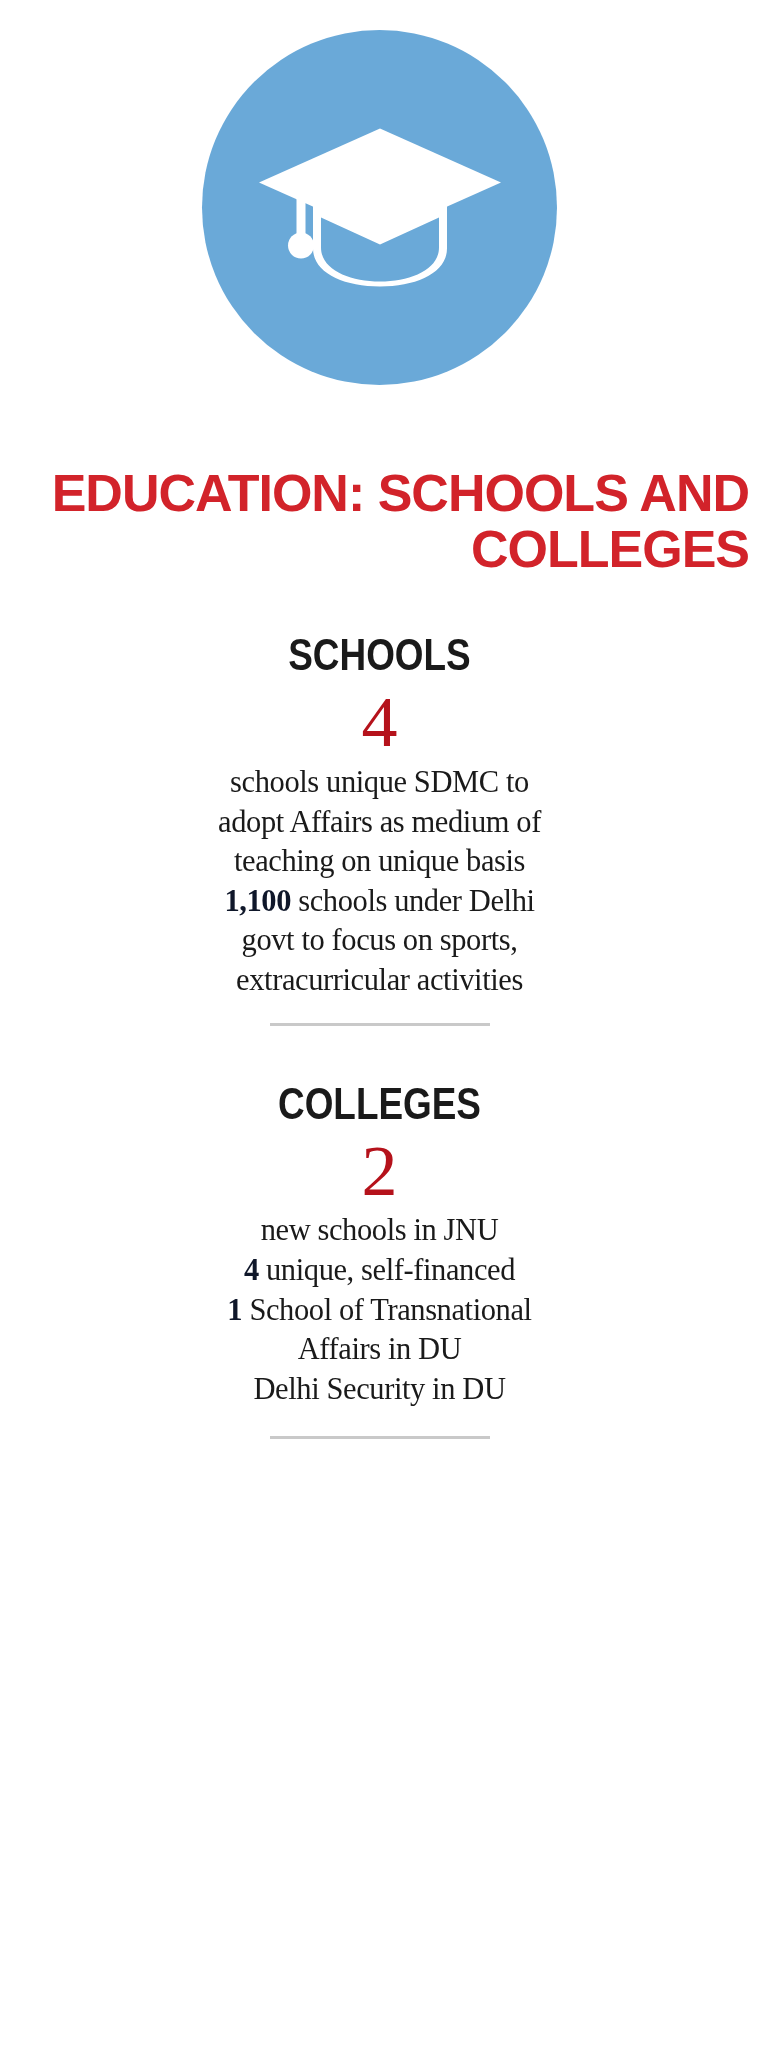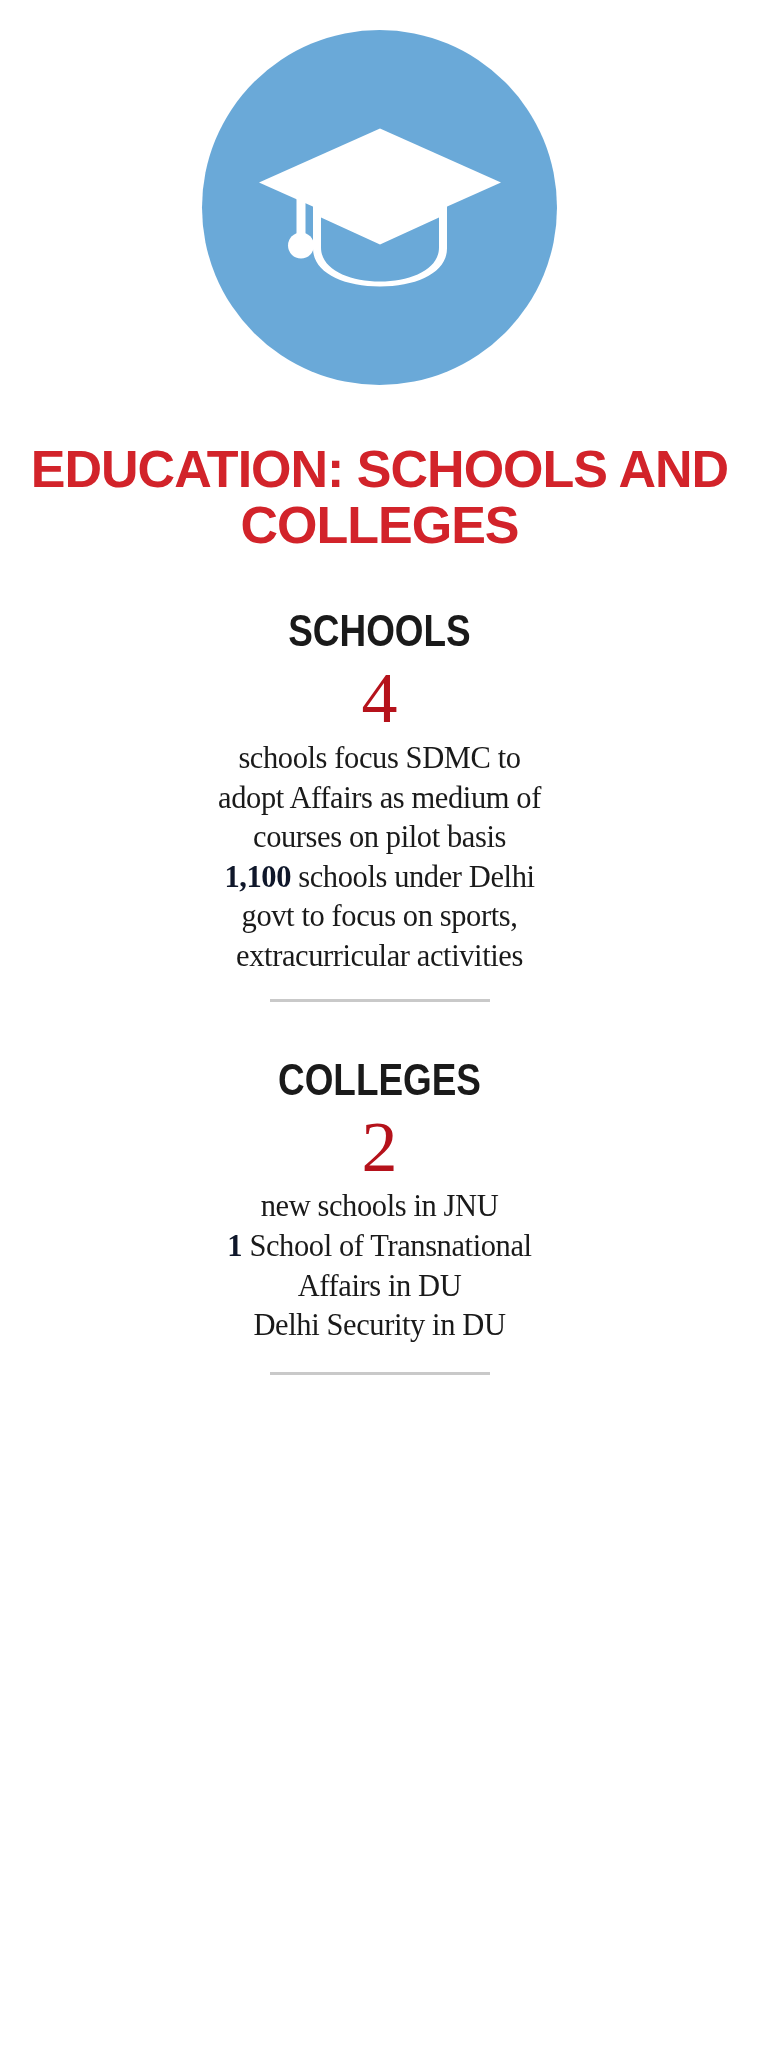--- a/index.html
+++ b/index.html
@@ -37,23 +37,23 @@
   }
   .icon-circle svg {
     position: absolute;
     left: 50%;
     top: 50%;
     transform: translate(-50%, -50%);
   }
 
   
   .title {
-    margin-top: 56px;
+    margin-top: 80px;
     padding: 0 10px;
-    text-align: center;
+    text-align: right;
     color: #d2232a;
     font-family: "Liberation Sans", sans-serif;
     font-weight: bold;
     font-size: 52px;
     line-height: 1.08;
     letter-spacing: -1px;
     text-transform: uppercase;
   }
 
   
@@ -123,35 +123,36 @@
       </svg>
     </div>
   </div>
 
   <div class="title">EDUCATION: SCHOOLS AND COLLEGES</div>
 
   <div class="section">
     <div class="section-head">SCHOOLS</div>
     <div class="big-number">4</div>
     <div class="stat-body">
-      <span class="stat-line"><span>schools focus SDMC to</span></span>
+      <span class="stat-line"><span>schools unique SDMC to</span></span>
       <span class="stat-line"><span>adopt Affairs as medium of</span></span>
-      <span class="stat-line"><span>courses on pilot basis</span></span>
+      <span class="stat-line"><span>teaching on unique basis</span></span>
       <span class="stat-line"><span class="num">1,100</span><span> schools under Delhi</span></span>
       <span class="stat-line"><span>govt to focus on sports,</span></span>
       <span class="stat-line"><span>extracurricular activities</span></span>
     </div>
     <div class="divider"></div>
   </div>
 
   <div class="section">
     <div class="section-head">COLLEGES</div>
     <div class="big-number">2</div>
     <div class="stat-body">
       <span class="stat-line"><span>new schools in JNU</span></span>
+      <span class="stat-line"><span class="num">4</span><span> unique, self-financed</span></span>
       <span class="stat-line"><span class="num">1</span><span> School of Transnational</span></span>
       <span class="stat-line"><span>Affairs in DU</span></span>
       <span class="stat-line"><span>Delhi Security in DU</span></span>
     </div>
     <div class="spacer-line"></div>
   </div>
 
 </div>
 
 </body></html>

